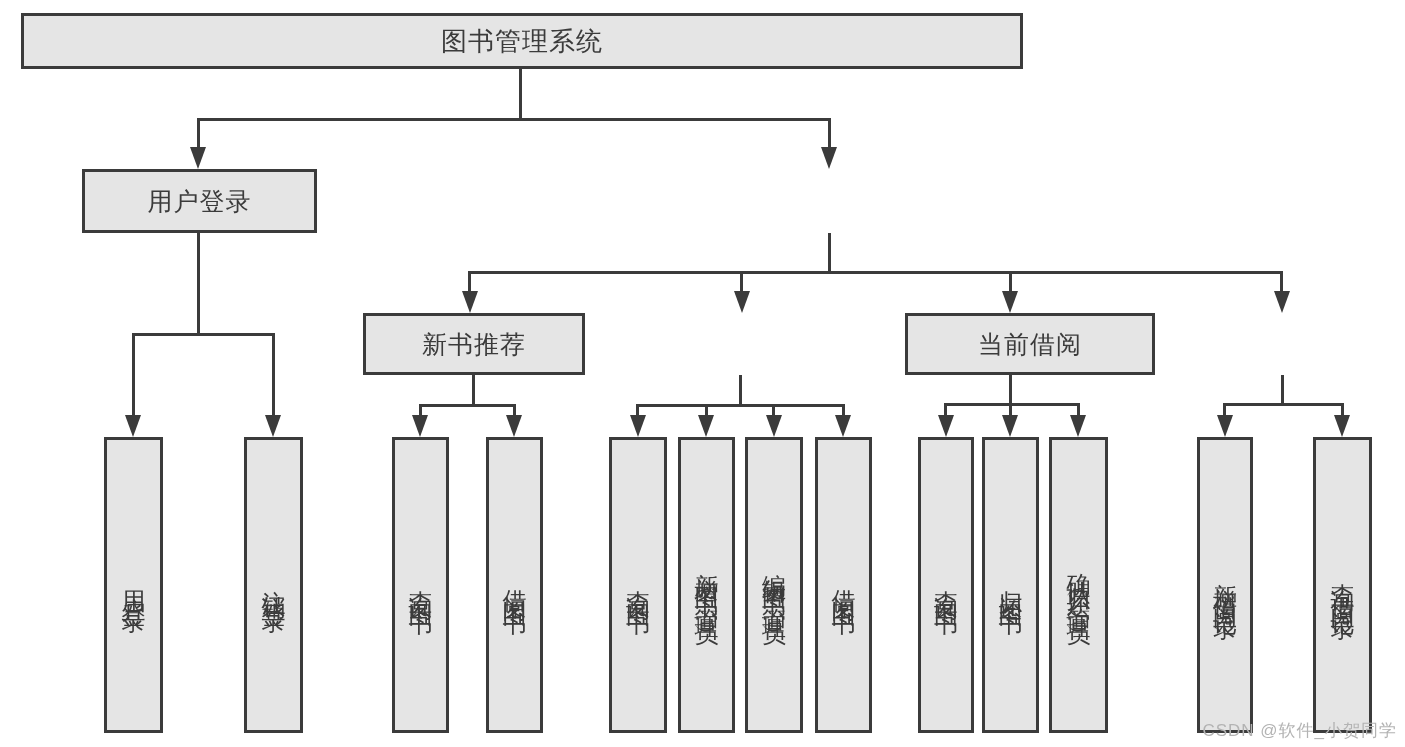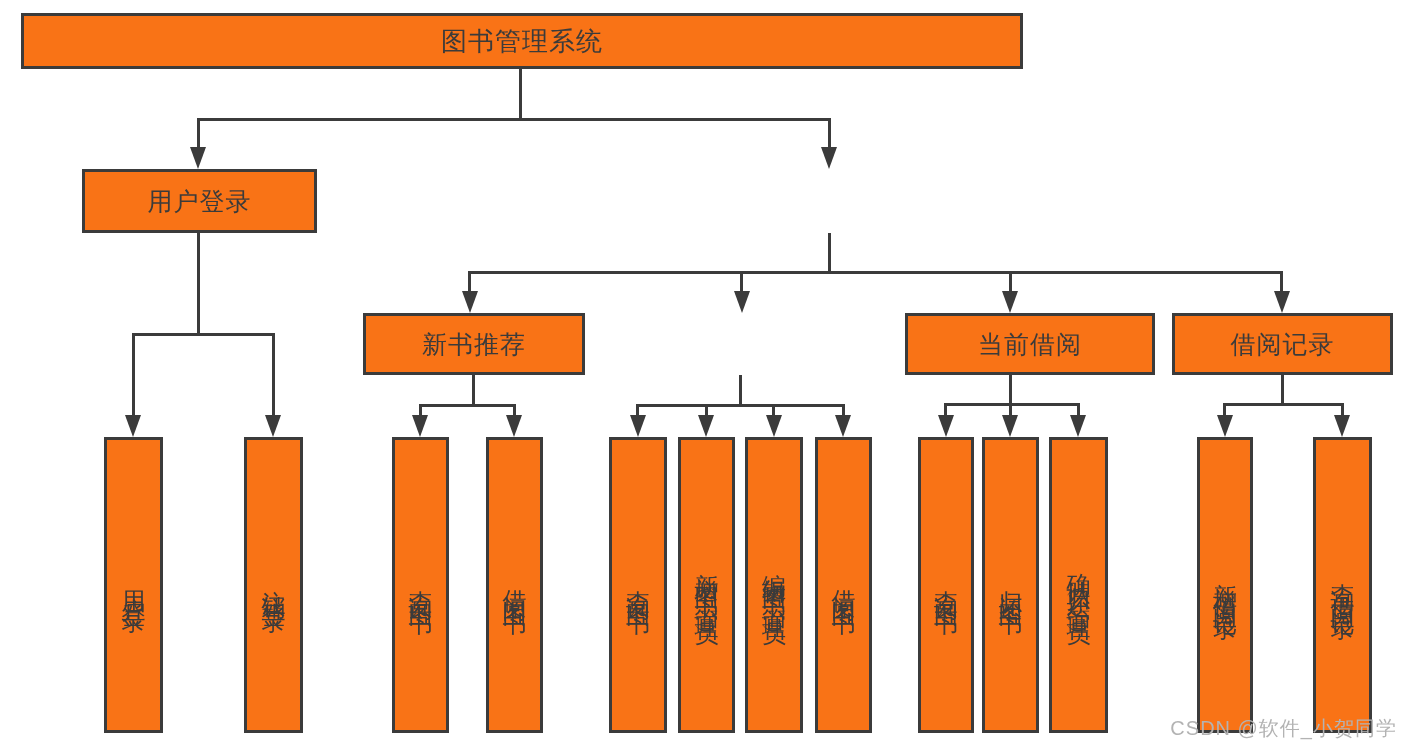--- a/index.html
+++ b/index.html
@@ -2,61 +2,58 @@
 <html><head>
 <meta charset="utf-8">
 <style>
   html,body{margin:0;padding:0;}
   body{
     width:1405px;height:747px;background:#ffffff;overflow:hidden;position:relative;
     font-family:"Liberation Sans","DejaVu Sans",sans-serif;color:#3b3b3b;
   }
   .stage{position:absolute;left:0;top:0;width:1405px;height:747px;}
   .box{
-    position:absolute;box-sizing:border-box;border:3px solid #3b3b3b;background:#f97316;
+    position:absolute;box-sizing:border-box;border:3px solid #3b3b3b;background:#e5e5e5;
     display:flex;align-items:center;justify-content:center;
   }
   .hlabel{font-size:25px;letter-spacing:1px;white-space:nowrap;}
   .root .hlabel{font-size:26px;}
   .leaf-label{
     writing-mode:vertical-rl;text-orientation:mixed;
     font-size:24px;letter-spacing:7px;line-height:1;white-space:nowrap;
   }
   .line{position:absolute;background:#3b3b3b;}
   .arrowhead{
     position:absolute;width:0;height:0;
     border-left:8px solid transparent;border-right:8px solid transparent;
     border-top:22px solid #3b3b3b;
   }
   .watermark{
     position:absolute;right:8px;bottom:5px;z-index:5;
-    font-size:20px;color:#b3b3b3;letter-spacing:1px;white-space:nowrap;
+    font-size:17px;color:#b3b3b3;letter-spacing:1px;white-space:nowrap;
   }
 </style>
 </head>
 <body>
 
 <div class="stage">
 
   <div class="box root" style="left:21px;top:13px;width:1002px;height:56px;">
     <span class="hlabel">图书管理系统</span>
   </div>
 
   <div class="box" style="left:82px;top:169px;width:235px;height:64px;">
     <span class="hlabel">用户登录</span>
   </div>
 
   <div class="box" style="left:363px;top:313px;width:222px;height:62px;">
     <span class="hlabel">新书推荐</span>
   </div>
   <div class="box" style="left:905px;top:313px;width:250px;height:62px;">
     <span class="hlabel">当前借阅</span>
-  </div>
-  <div class="box" style="left:1172px;top:313px;width:221px;height:62px;">
-    <span class="hlabel">借阅记录</span>
   </div>
 
   <div class="box" style="left:104px;top:437px;width:59px;height:296px;">
     <span class="leaf-label">用户登录</span>
   </div>
   <div class="box" style="left:244px;top:437px;width:59px;height:296px;">
     <span class="leaf-label">注销登录</span>
   </div>
 
   <div class="box" style="left:392px;top:437px;width:57px;height:296px;">

